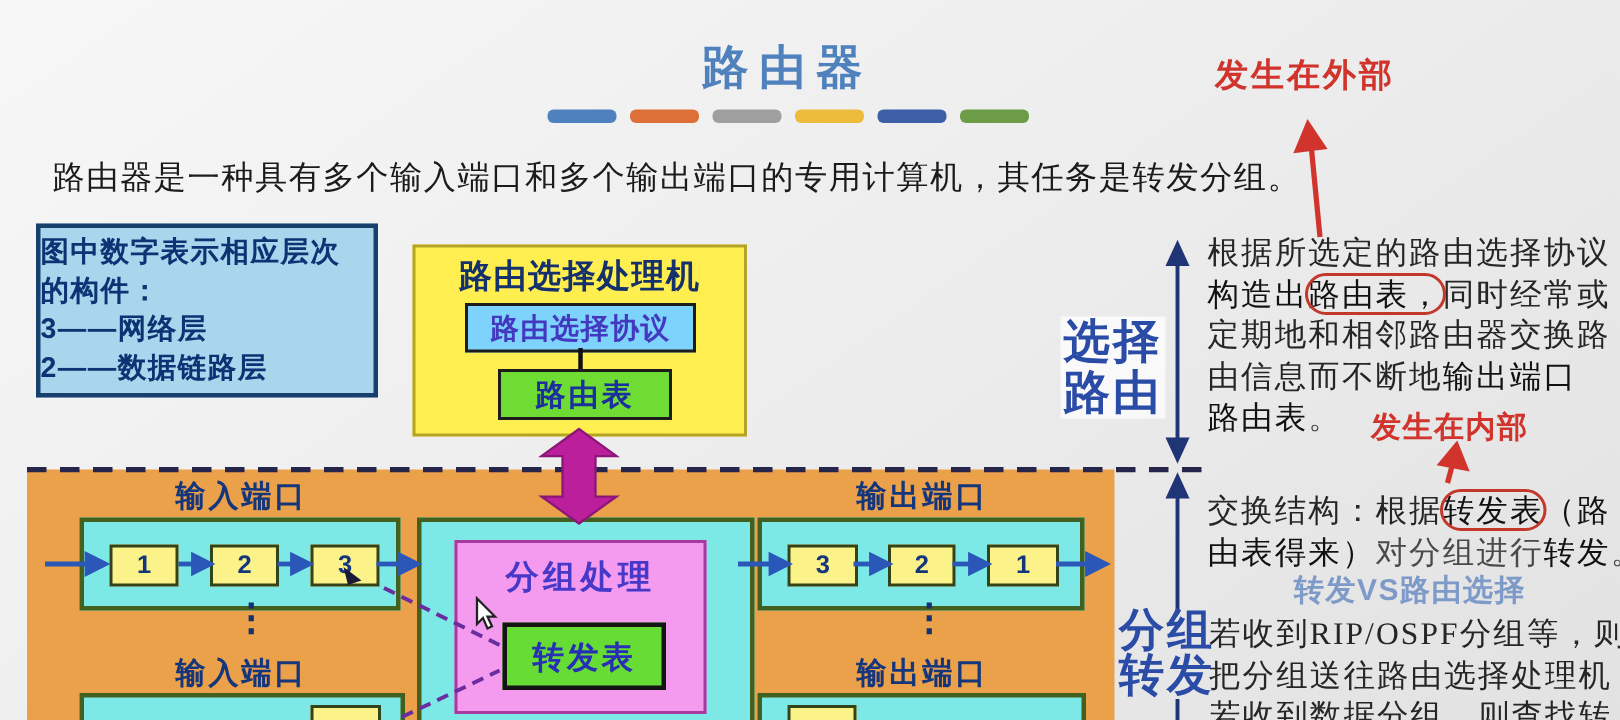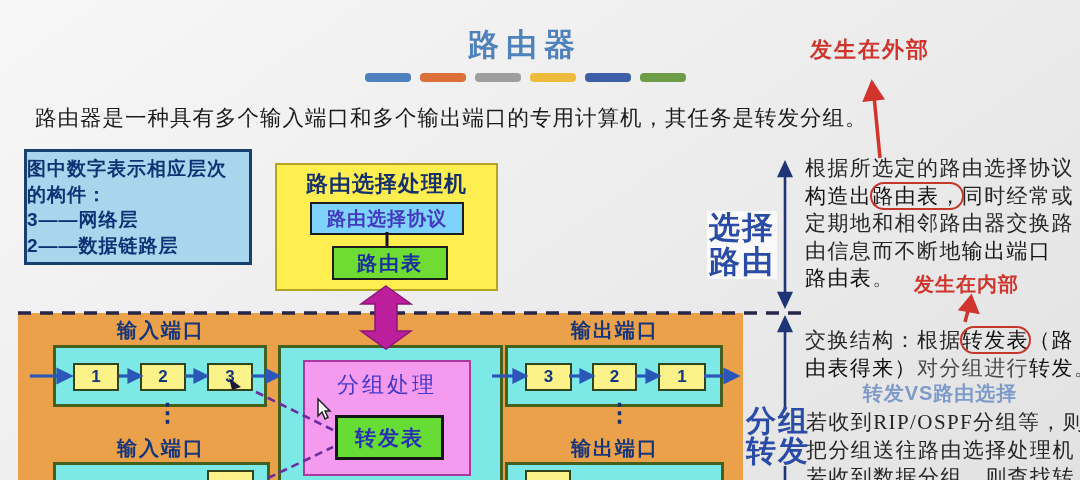--- a/index.html
+++ b/index.html
@@ -40,21 +40,21 @@
   
   .fabric{left:18px;top:313px;width:725px;height:167px;background:#eba14a;}
   .port-label{width:120px;text-align:center;font-size:20px;font-weight:bold;color:#16367c;letter-spacing:2px;}
   .cyanbox{background:#7ce9e6;border:3px solid #44601e;}
   .numbox{position:absolute;height:24px;background:#fbf289;border:2px solid #33431a;
     display:flex;align-items:center;justify-content:center;font-size:17px;font-weight:bold;color:#16367c;}
   .dots{font-size:25px;font-weight:bold;color:#14306e;line-height:13px;letter-spacing:0;}
 
   
   .pktbox{left:303px;top:360px;width:164px;height:112px;background:#f49aef;border:2px solid #a8399f;}
-  .pkt-title{left:0;top:8px;width:100%;text-align:center;font-size:22px;font-weight:normal;color:#4638c8;letter-spacing:3px;}
+  .pkt-title{left:0;top:8px;width:100%;text-align:center;font-size:22px;font-weight:bold;color:#4638c8;letter-spacing:3px;}
   .fwd-table{left:30px;top:53px;width:103px;height:39px;background:#67dc35;border:3px solid #141414;
     display:flex;align-items:center;justify-content:center;font-size:21px;font-weight:bold;color:#2730b4;letter-spacing:2px;}
 
   
   .para{font-family:"Liberation Serif","DejaVu Serif",serif;font-size:21px;letter-spacing:1.4px;color:#262626;}
   .para .ln{line-height:27.5px;white-space:nowrap;}
   .red{color:#c81e1e;}
   .b{font-weight:normal;color:#111;}
   .dim{color:#4a4a4a;}
   .redbox{outline:2.5px solid #c4372b;outline-offset:0;border-radius:12px;}

